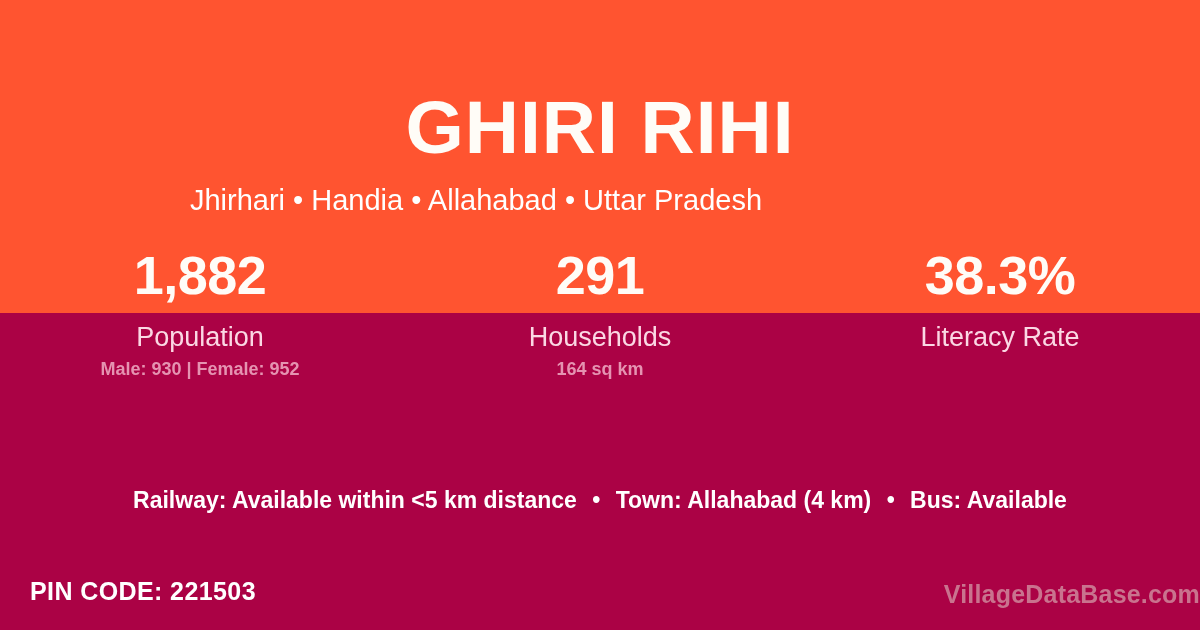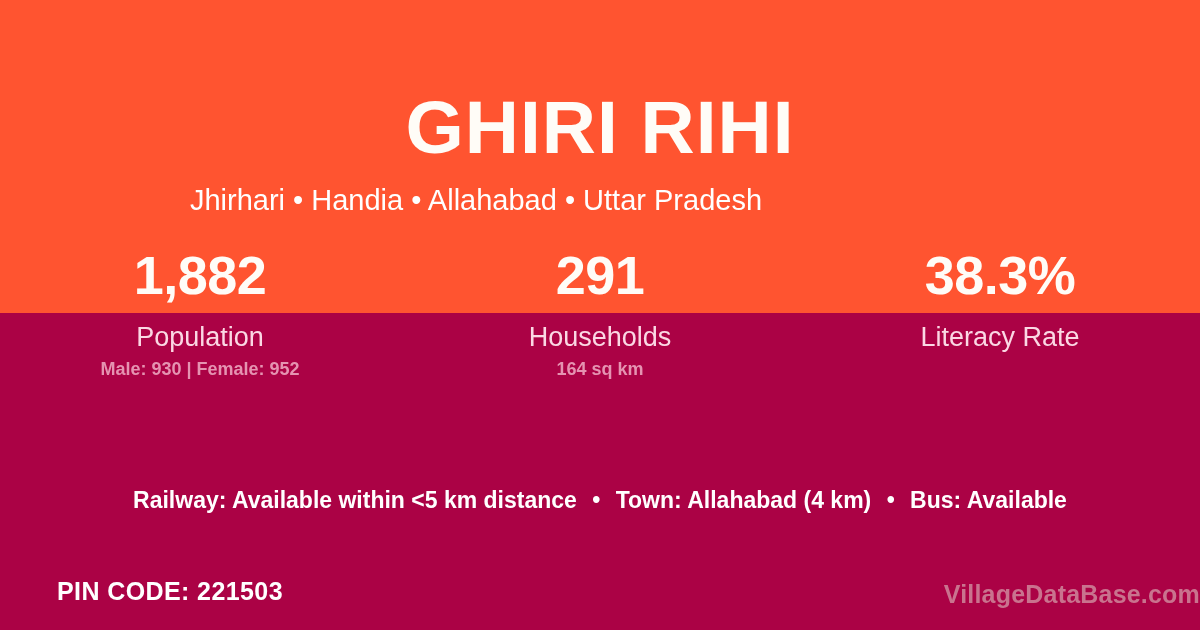--- a/index.html
+++ b/index.html
@@ -123,21 +123,20 @@
   .pin-code {
     position: absolute;
     left: 30px;
     top: 575px;
     color: #FFFFFF;
     font-size: 25px;
     font-weight: bold;
     letter-spacing: 0.4px;
     line-height: 32px;
     white-space: nowrap;
-    margin-left: 27px;
   }
   .brand {
     position: absolute;
     right: 30px;
     top: 578px;
     color: #C9738E;
     font-size: 25px;
     font-weight: bold;
     letter-spacing: 0.2px;
     line-height: 32px;

